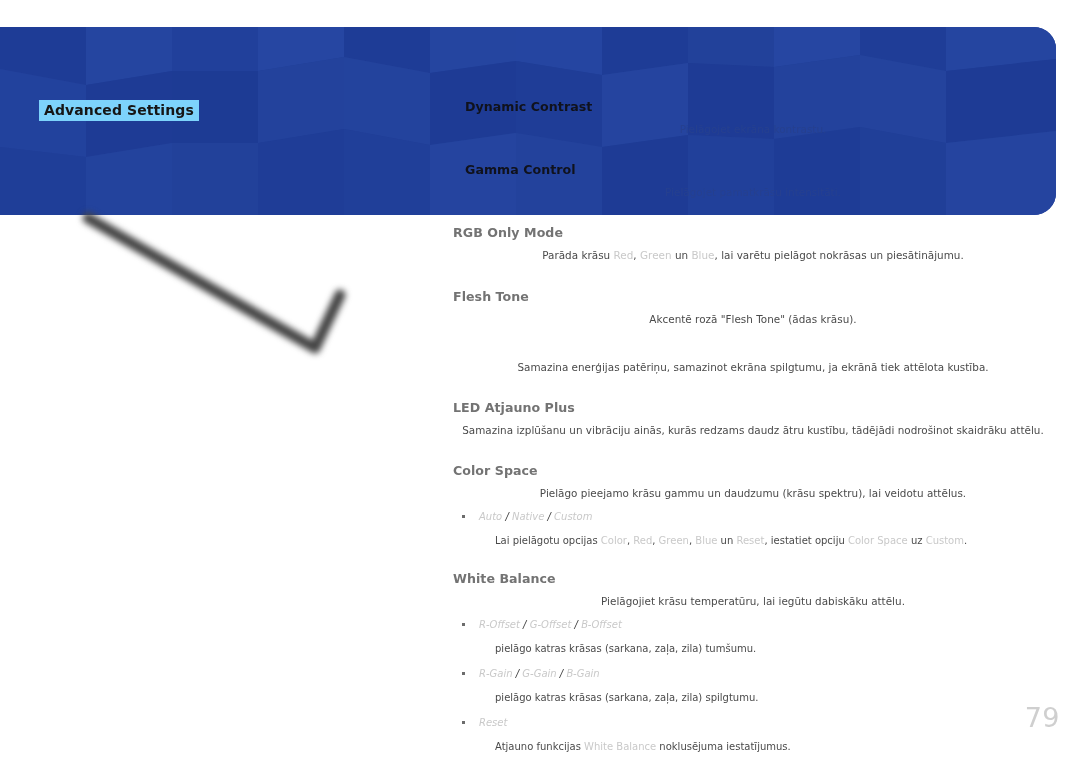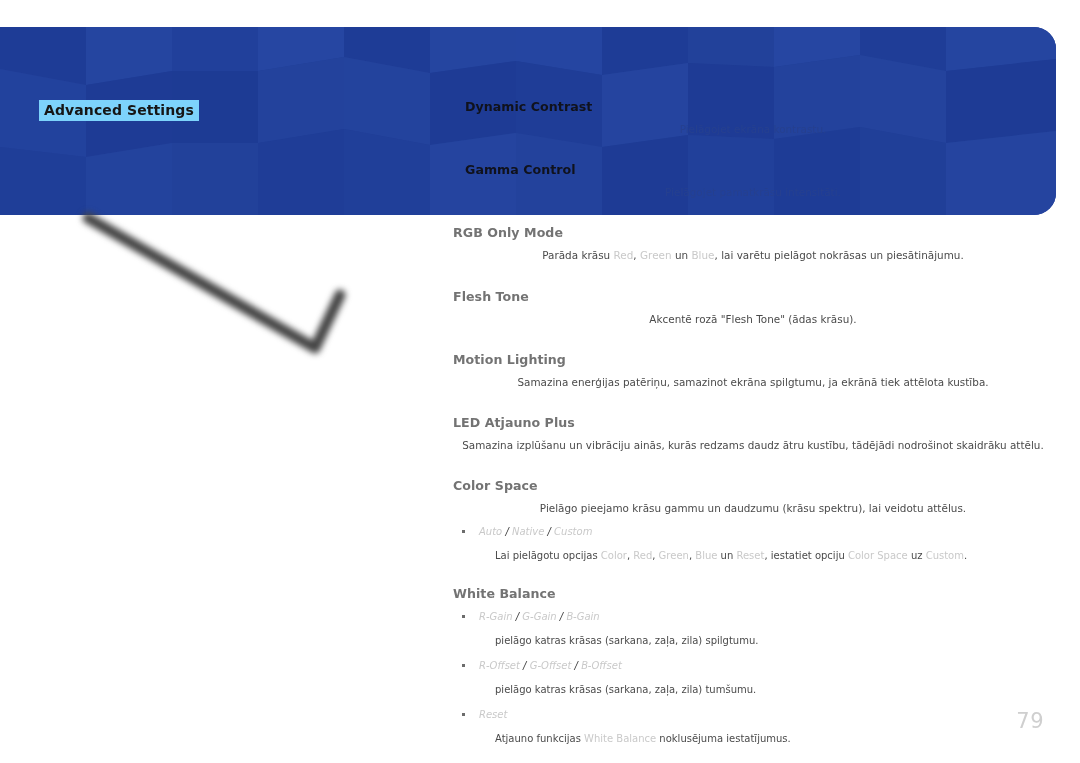--- a/index.html
+++ b/index.html
@@ -131,23 +131,23 @@
     font-size: 10px;
     line-height: 1.45;
     color: #4a4a4a;
     margin-top: 9px;
     padding-left: 16px;
   }
 
   
   .page-number {
     position: absolute;
-    right: 36px;
+    right: 20px;
     bottom: 30px;
-    font-size: 21px;
+    font-size: 27px;
     color: #cfcfcf;
     font-weight: normal;
     letter-spacing: 0.5px;
     z-index: 5;
   }
 </style>
 </head>
 <body>
 
 <div class="banner">
@@ -225,21 +225,20 @@
   </div>
   <div class="gap-lg"></div>
 
   <div class="section">
     <h2 class="sec-title">Flesh Tone</h2>
     <p class="sec-desc">Akcentē rozā "Flesh Tone" (ādas krāsu).</p>
   </div>
   <div class="gap-lg"></div>
 
   <div class="section">
-    <h2 class="sec-title">Motion Lighting</h2>
     <p class="sec-desc">Samazina enerģijas patēriņu, samazinot ekrāna spilgtumu, ja ekrānā tiek attēlota kustība.</p>
   </div>
   <div class="gap-lg"></div>
 
   <div class="section">
     <h2 class="sec-title">LED Atjauno Plus</h2>
     <p class="sec-desc">Samazina izplūšanu un vibrāciju ainās, kurās redzams daudz ātru kustību, tādējādi nodrošinot skaidrāku attēlu.</p>
   </div>
   <div class="gap-lg"></div>
 
@@ -251,33 +250,34 @@
         <span class="bullet-dot"></span>
         <div class="bullet-head"><span class="opt">Auto</span><span class="sep"> / </span><span class="opt">Native</span><span class="sep"> / </span><span class="opt">Custom</span></div>
         <div class="bullet-sub"><span>Lai pielāgotu opcijas </span><span class="opt">Color</span><span>, </span><span class="opt">Red</span><span>, </span><span class="opt">Green</span><span>, </span><span class="opt">Blue</span><span> un </span><span class="opt">Reset</span><span>, iestatiet opciju </span><span class="opt">Color Space</span><span> uz </span><span class="opt">Custom</span><span>.</span></div>
       </li>
     </ul>
   </div>
   <div class="gap-md"></div>
 
   <div class="section">
     <h2 class="sec-title">White Balance</h2>
+    <p class="sec-desc">Pielāgojiet krāsu temperatūru, lai iegūtu dabiskāku attēlu.</p>
     <ul class="bullets">
+      <li>
+        <span class="bullet-dot"></span>
+        <div class="bullet-head"><span class="opt">R-Offset</span><span class="sep"> / </span><span class="opt">G-Offset</span><span class="sep"> / </span><span class="opt">B-Offset</span></div>
+        <div class="bullet-sub"><span>pielāgo katras krāsas (sarkana, zaļa, zila) tumšumu.</span></div>
+      </li>
       <li>
         <span class="bullet-dot"></span>
         <div class="bullet-head"><span class="opt">R-Gain</span><span class="sep"> / </span><span class="opt">G-Gain</span><span class="sep"> / </span><span class="opt">B-Gain</span></div>
         <div class="bullet-sub"><span>pielāgo katras krāsas (sarkana, zaļa, zila) spilgtumu.</span></div>
       </li>
       <li>
         <span class="bullet-dot"></span>
-        <div class="bullet-head"><span class="opt">R-Offset</span><span class="sep"> / </span><span class="opt">G-Offset</span><span class="sep"> / </span><span class="opt">B-Offset</span></div>
-        <div class="bullet-sub"><span>pielāgo katras krāsas (sarkana, zaļa, zila) tumšumu.</span></div>
-      </li>
-      <li>
-        <span class="bullet-dot"></span>
         <div class="bullet-head"><span class="opt">Reset</span></div>
         <div class="bullet-sub"><span>Atjauno funkcijas </span><span class="opt">White Balance</span><span> noklusējuma iestatījumus.</span></div>
       </li>
     </ul>
   </div>
 
 </div>
 
 <div class="page-number">79</div>
 

